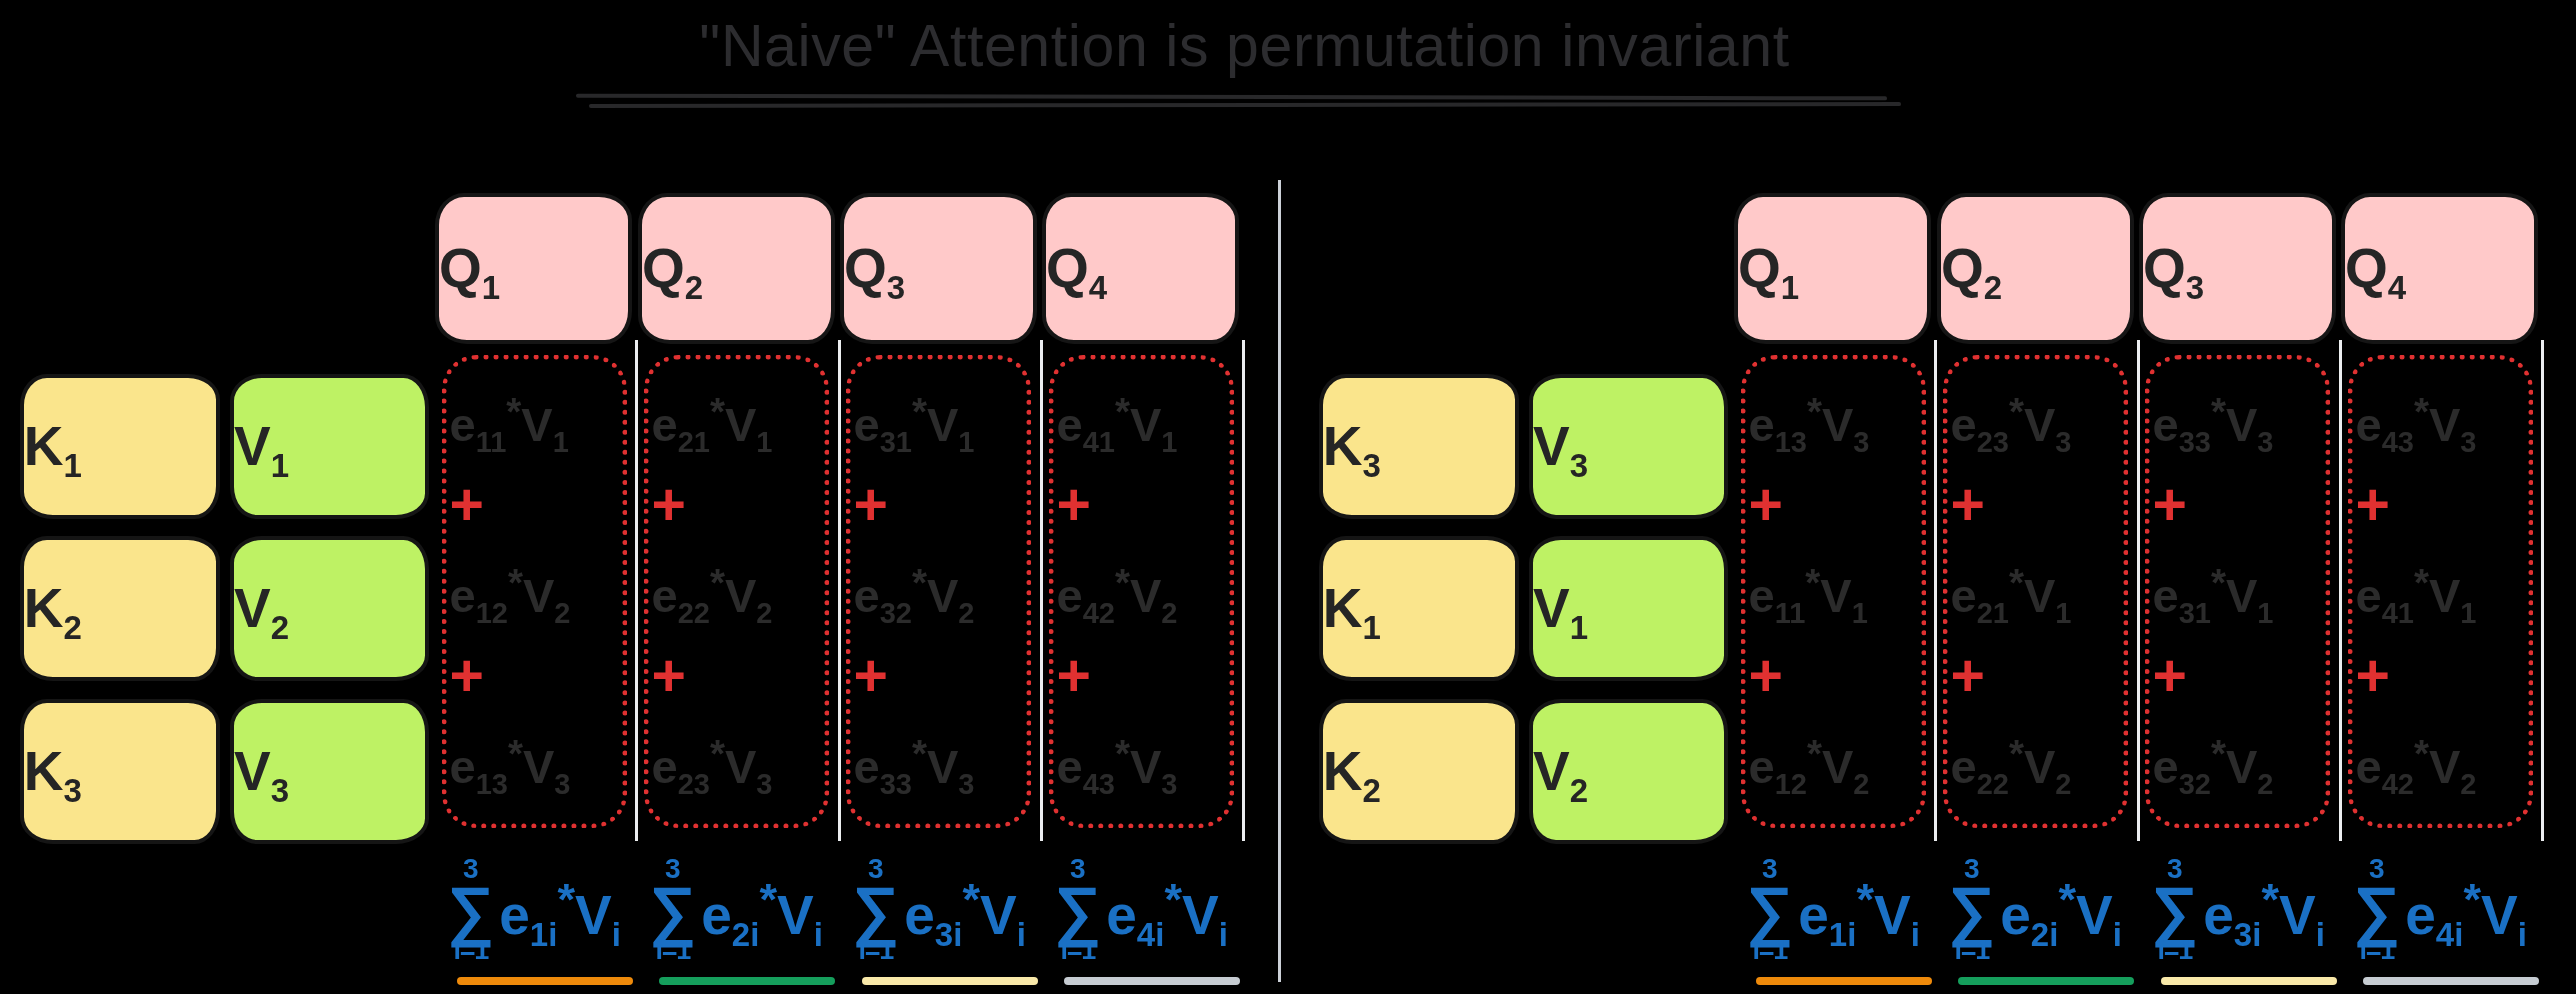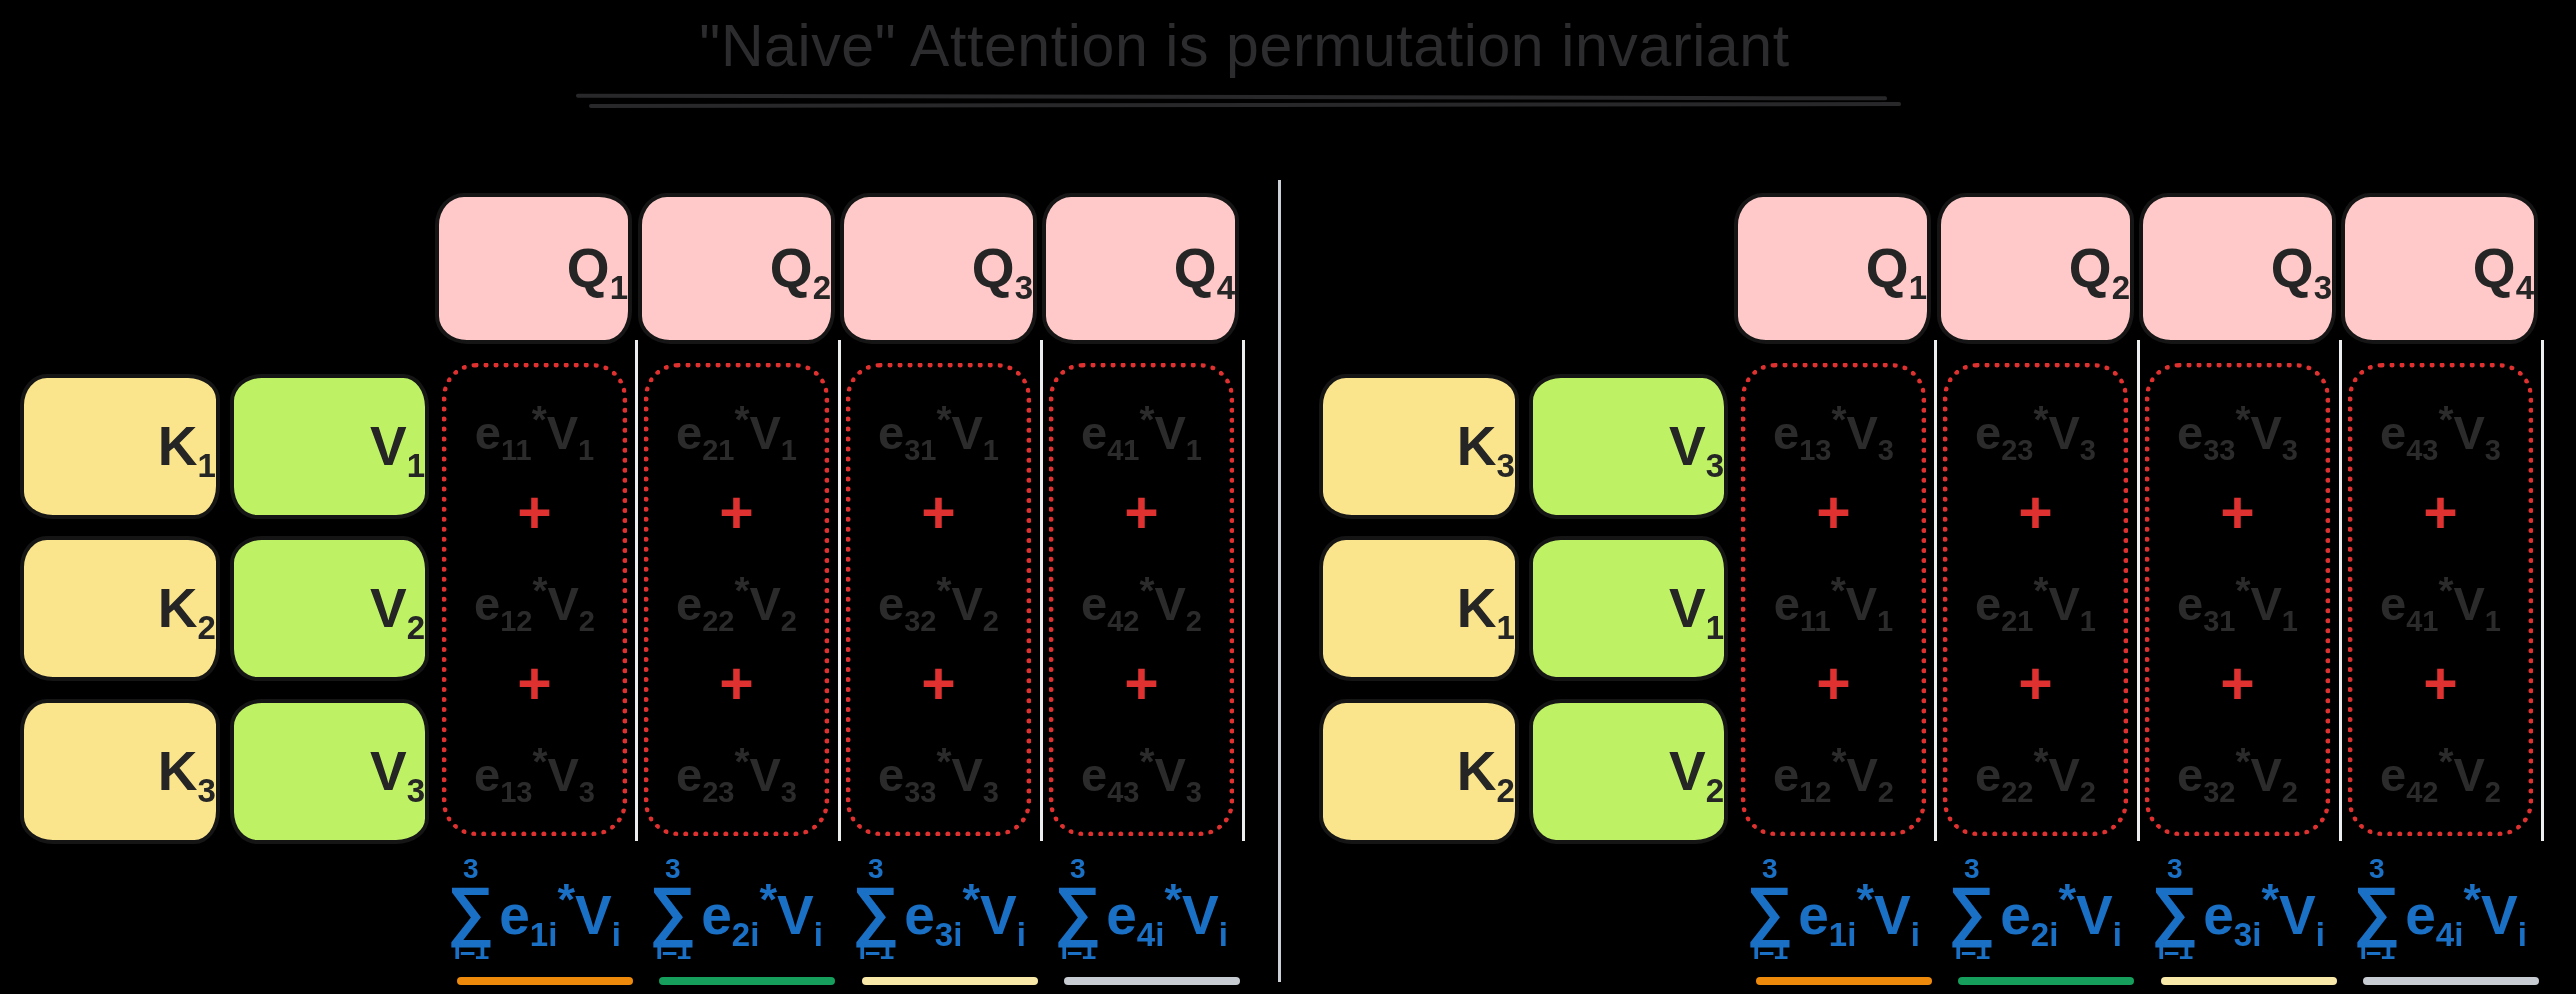--- a/index.html
+++ b/index.html
@@ -13,35 +13,35 @@
     font-size:59px; color:#2c2c2f; letter-spacing:0.6px; white-space:nowrap;
   }
   .title-ul{position:absolute; height:3.8px; background:#28282a; border-radius:1.9px;}
   .tul1{left:576px; top:95px; width:1311px; transform:rotate(.12deg);}
   .tul2{left:589px; top:103px; width:1312px; transform:rotate(-.08deg);}
   
   .panel{position:absolute; top:0; width:1238px; height:995px;}
   .panel.p0{left:16px;} .panel.p1{left:1315px;}
   
   .box{position:absolute; border:4.5px solid #151515; box-sizing:border-box;
-       display:flex; align-items:center; justify-content:flex-end;}
+       display:flex; align-items:center; justify-content:flex-start;}
   .kbox{left:3.8px;  width:200px; height:145px; background:#fae58c;
         border-radius:27px 32px 25.5px 33px / 31px 25.5px 33px 27px;}
   .vbox{left:214px; width:199px; height:145px; background:#bef264;
         border-radius:32px 25.5px 33px 27px / 27px 33px 25.5px 32px;}
   .qbox{width:197px; height:151px; background:#ffc9c9; top:193px;
         border-radius:29px 33px 27px 32px / 32px 27px 33px 28px;}
   .row0{top:374px;} .row1{top:536px;} .row2{top:699px;}
   .lbl{color:#252525; font-size:55px; font-weight:600; line-height:1;}
   .lbl sub{font-size:33px; line-height:0;}
   
   .dotted{
-    position:absolute; top:363px; width:185px; height:473px; box-sizing:border-box;
+    position:absolute; top:355px; width:185px; height:473px; box-sizing:border-box;
     border:5.1px dotted #e03131; border-radius:34px;
-    display:flex; flex-direction:column; align-items:center;
+    display:flex; flex-direction:column; 
     justify-content:space-between; padding:33px 2.5px;
   }
   .c0{left:426px;} .c1{left:628px;} .c2{left:830px;} .c3{left:1033px;}
   .term{color:#2b2b2b; font-size:47px; font-weight:600; line-height:1; white-space:nowrap;}
   .term sub{font-size:29px; line-height:0;}
   .star{font-size:.82em; vertical-align:.42em;}
   .plus{color:#e03131; font-size:59px; font-weight:700; line-height:.8;}
   
   .sep{position:absolute; top:340px; height:501px; width:2.5px; background:#eceef0;}
   .s0{left:619px;} .s1{left:822px;} .s2{left:1024px;} .s3{left:1226px;}

